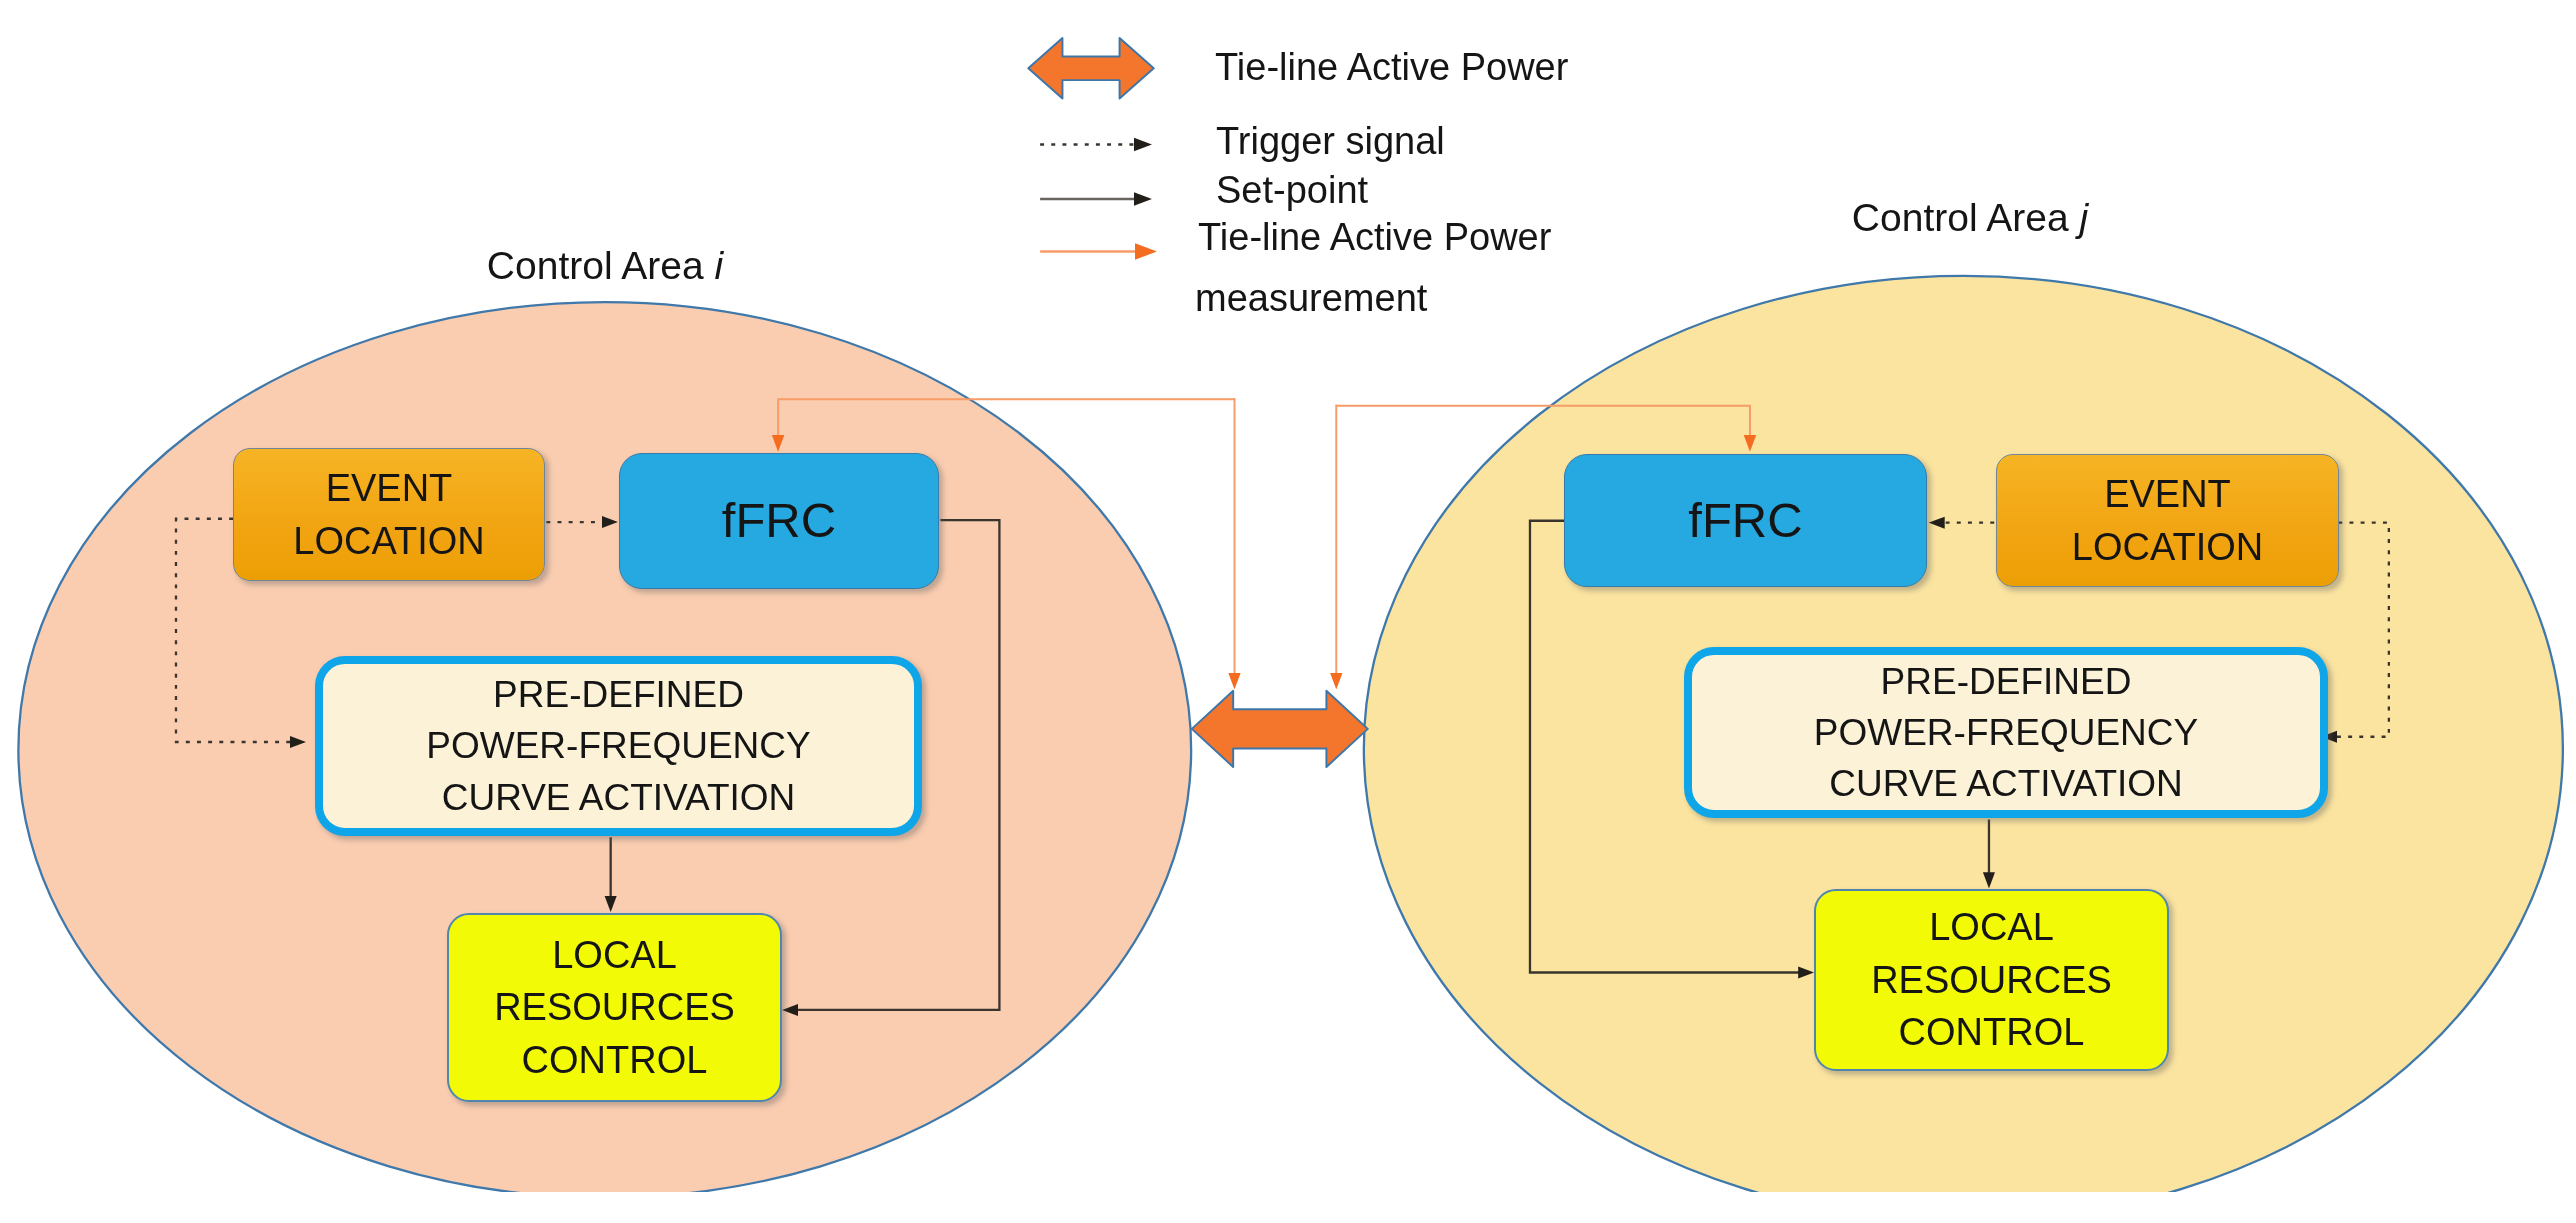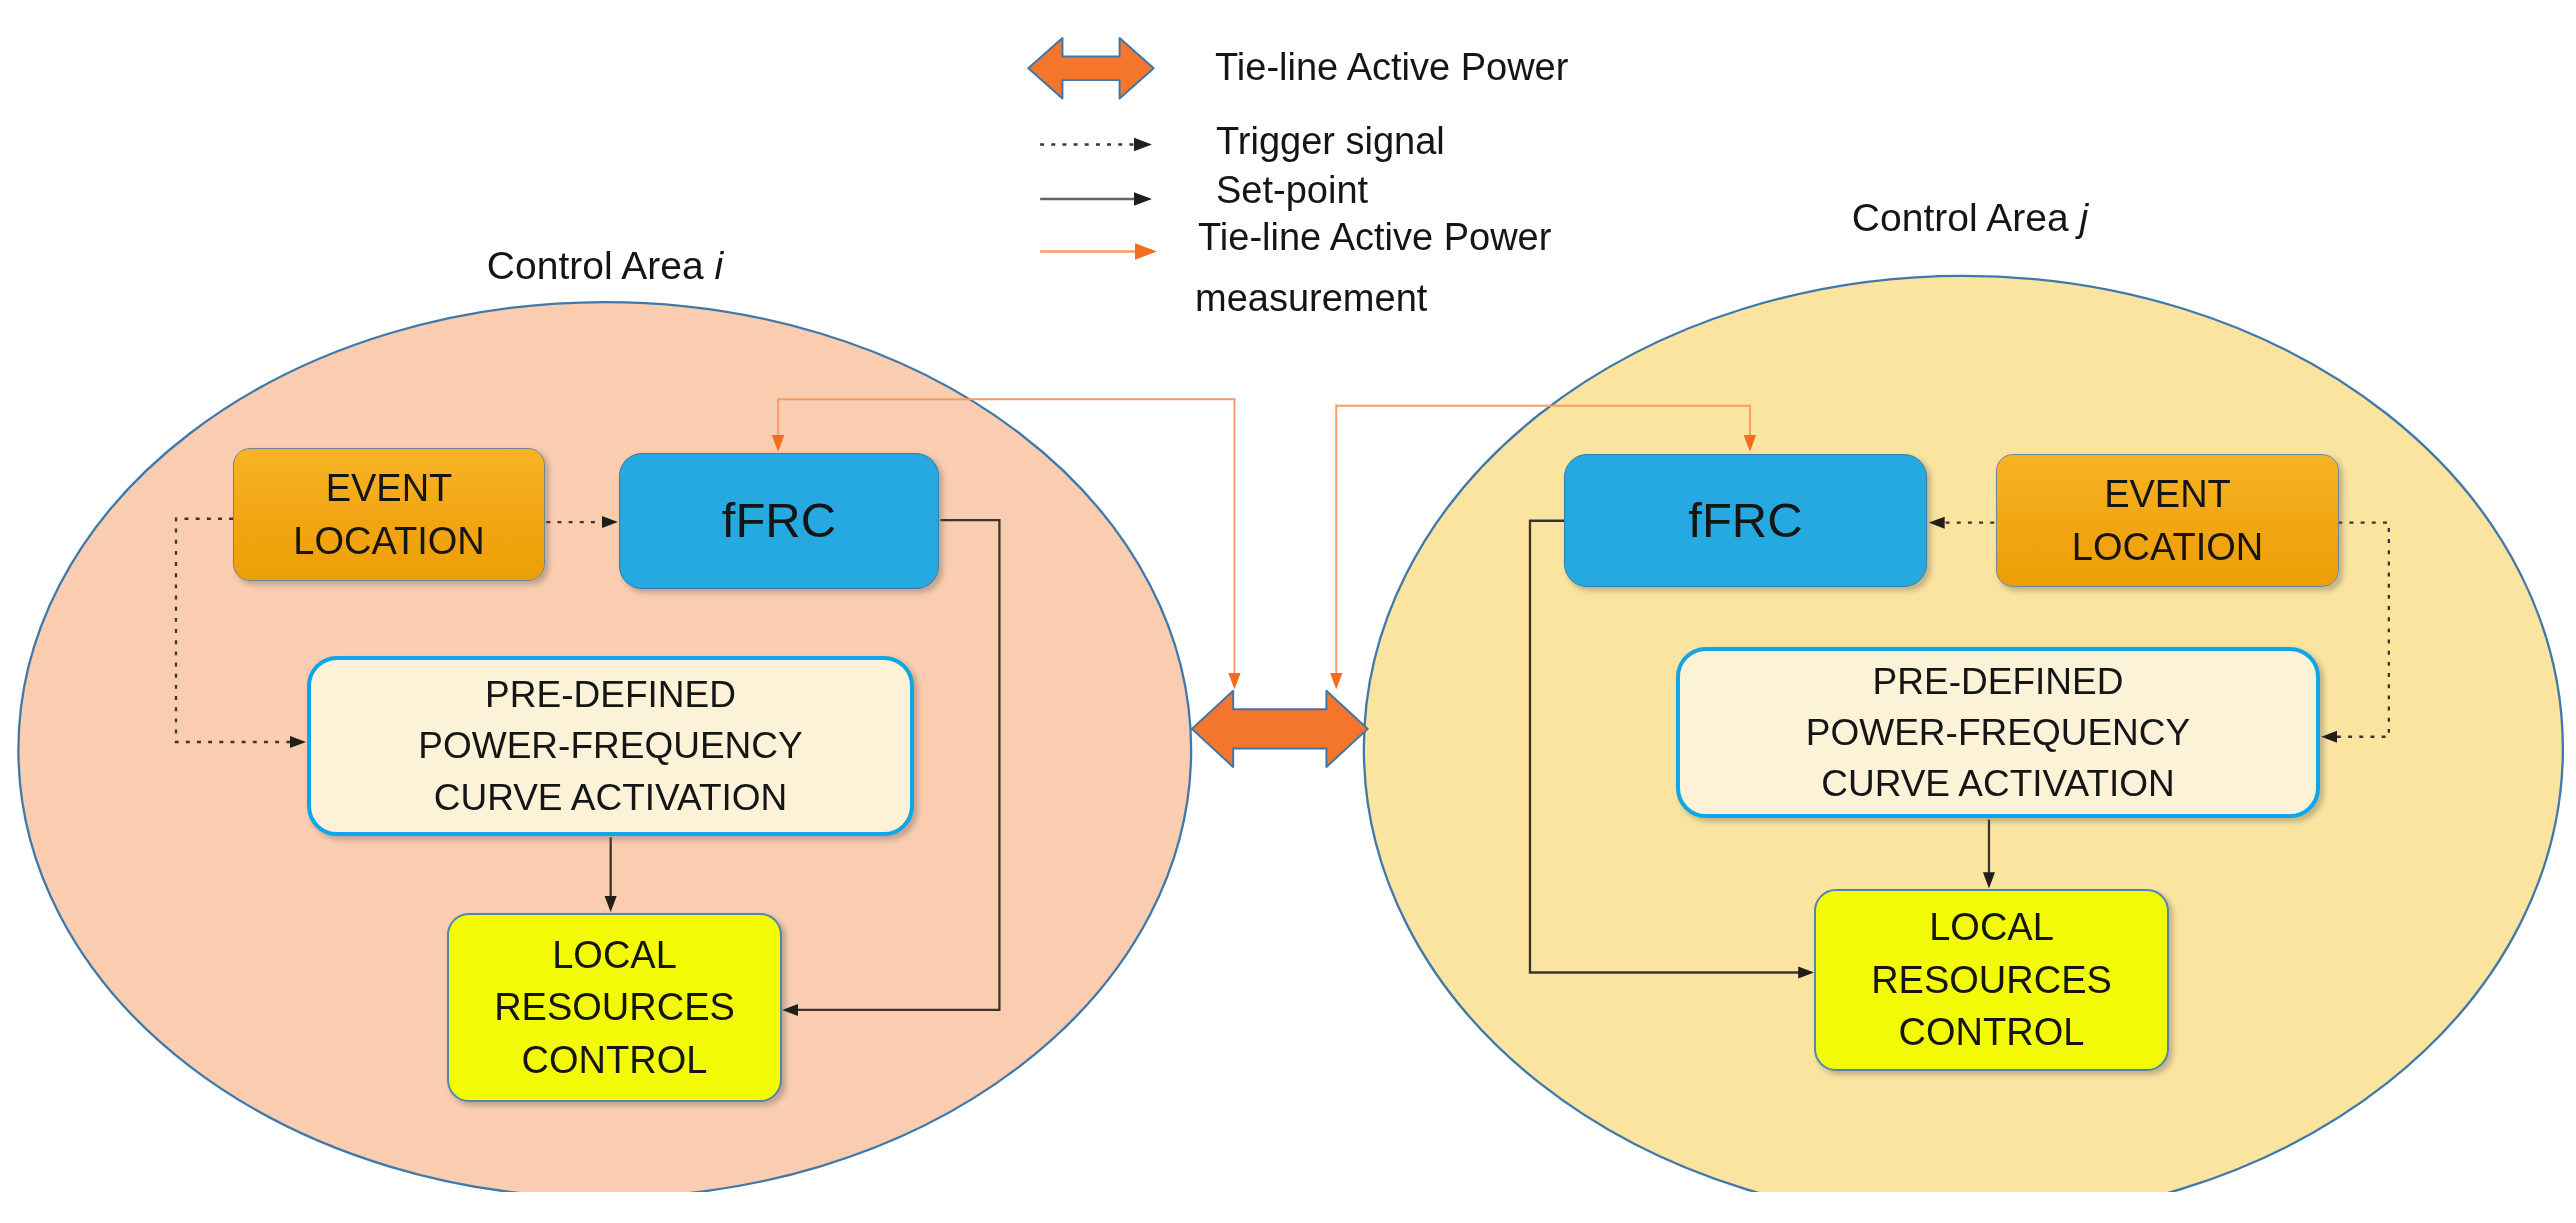--- a/index.html
+++ b/index.html
@@ -6,21 +6,21 @@
   .stage{position:relative;width:2576px;height:1192px;background:#ffffff;overflow:hidden;
          font-family:"Liberation Sans", sans-serif;color:#151515;}
   .stage svg.canvas{position:absolute;left:0;top:0;width:2576px;height:1224px;z-index:1;}
   .node{position:absolute;z-index:2;display:flex;flex-direction:column;align-items:center;
         justify-content:center;text-align:center;box-sizing:border-box;
         box-shadow:3.3px 3.9px 5.3px rgba(90,90,90,.35);}
   .node .bl{white-space:nowrap;line-height:1.38;}
   .event-box{background:linear-gradient(180deg,#F6B424 0%,var(--event-location-fill) 55%,#EC9F04 100%);
              border:1.3px solid #6f8699;border-radius:17px;font-size:38px;}
   .ffrc-box{background:var(--ffrc-fill);border:1.3px solid #357CA8;border-radius:23px;font-size:49px;}
-  .pre-box{background:var(--pre-defined-fill);border:4px solid #0ea5e9;border-radius:30px;font-size:37px;}
+  .pre-box{background:var(--pre-defined-fill);border:8px solid #0ea5e9;border-radius:30px;font-size:37px;margin-left:8px;}
   .local-box{background:var(--local-fill);border:2px solid #4F86B0;border-radius:22px;font-size:38px;}
   .area-title{position:absolute;z-index:2;text-align:center;font-size:39px;font-weight:normal;
               letter-spacing:0px;}
   .area-title i{font-style:italic;}
   .legend-label{position:absolute;z-index:2;font-size:38px;line-height:1.15;white-space:nowrap;}
   .dash{fill:none;stroke:var(--signal-dark);stroke-width:3.5;stroke-dasharray:6 11;}
   .solidline{fill:none;stroke:var(--signal-dark);stroke-width:3.5;}
   .meas{fill:none;stroke:var(--measurement-line);stroke-width:3;}
   .legend-solid{fill:none;stroke:#6A645E;stroke-width:4;}
   .legend-dash{fill:none;stroke:var(--signal-dark);stroke-width:4;stroke-dasharray:6 11;}

